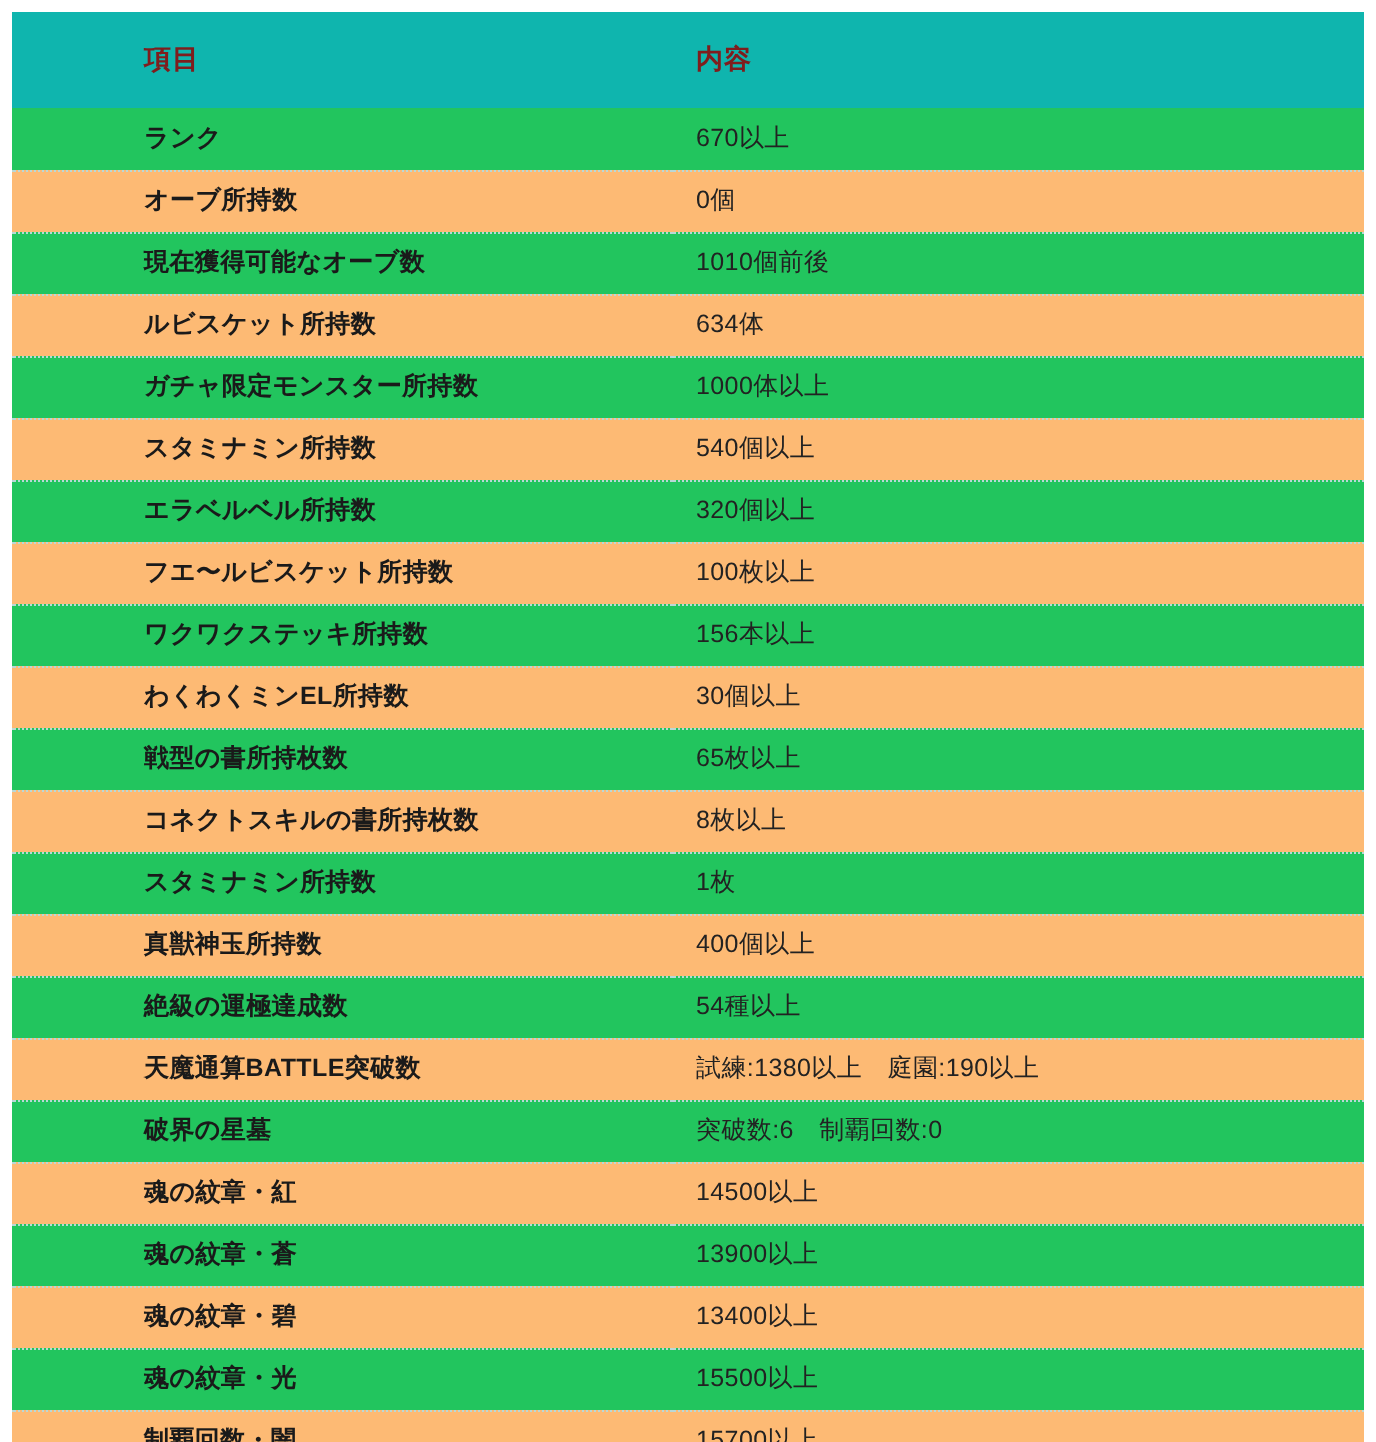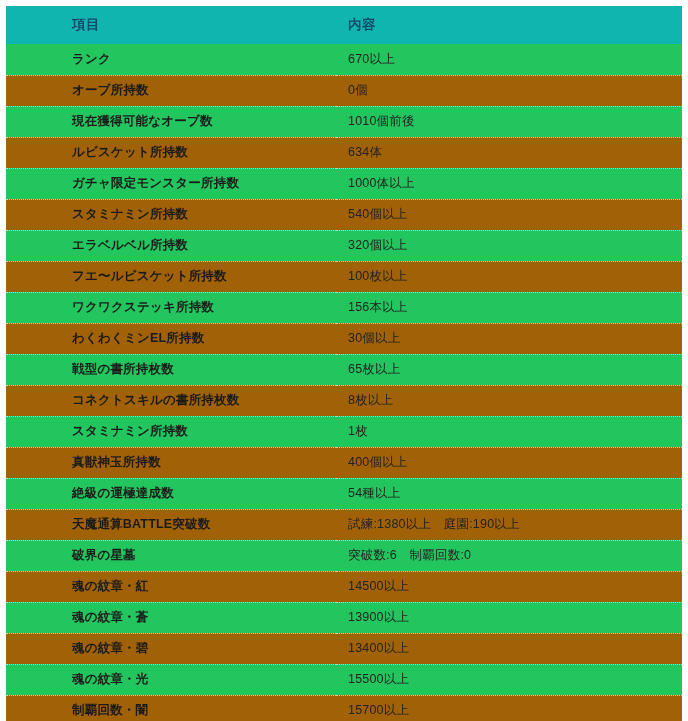--- a/index.html
+++ b/index.html
@@ -23,37 +23,37 @@
     width: 676px;
     border-collapse: collapse;
     table-layout: fixed;
     font-size: 13px;
   }
   table.spec-table col.col-item { width: 330px; }
   table.spec-table col.col-value { width: 346px; }
 
   thead th {
     background: #0fb5ae;
-    color: #0c4a6e;
+    color: #7f1d1d;
     font-weight: bold;
     font-size: 13.5px;
     text-align: left;
-    height: 38px;
+    height: 48px;
     padding: 0 0 0 14px;
     border: none;
     letter-spacing: 0.5px;
   }
   thead th.th-item { padding-left: 66px; }
   thead th.th-value { padding-left: 12px; }
 
   tbody tr {
     height: 31px;
   }
   tbody tr.odd  { background: #22c55e; }
-  tbody tr.even { background: #a16207; margin-left: 16px; }
+  tbody tr.even { background: #fdba74; margin-left: 16px; }
 
   tbody td {
     border-bottom: 1px dotted #b9d8d6;
     vertical-align: middle;
     padding: 0;
     color: #222222;
     font-size: 12.5px;
   }
   tbody td.cell-item {
     padding-left: 66px;

